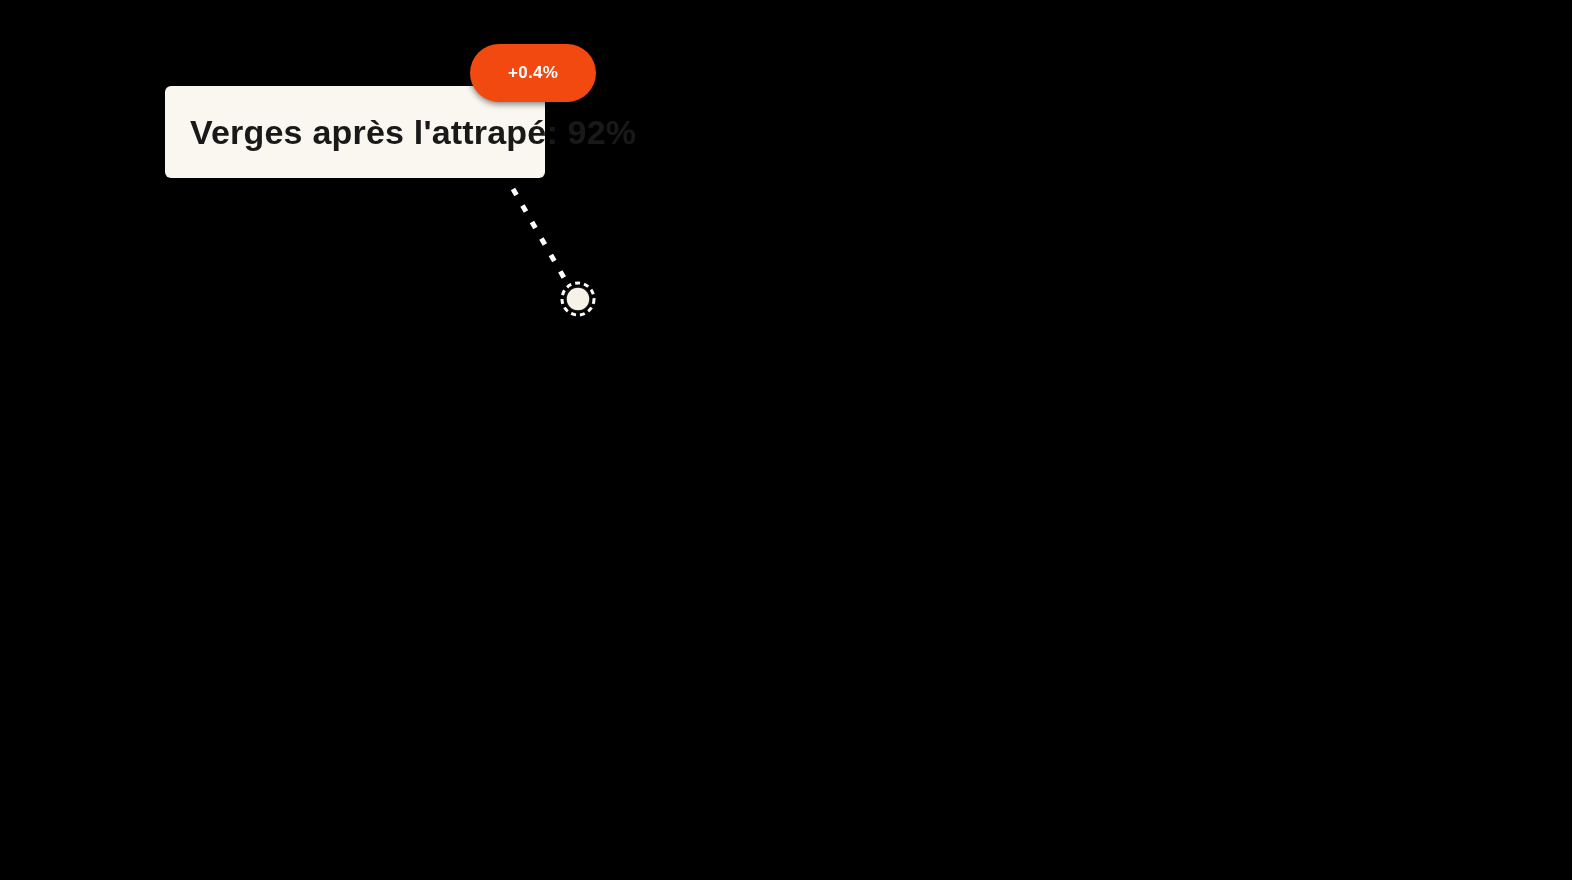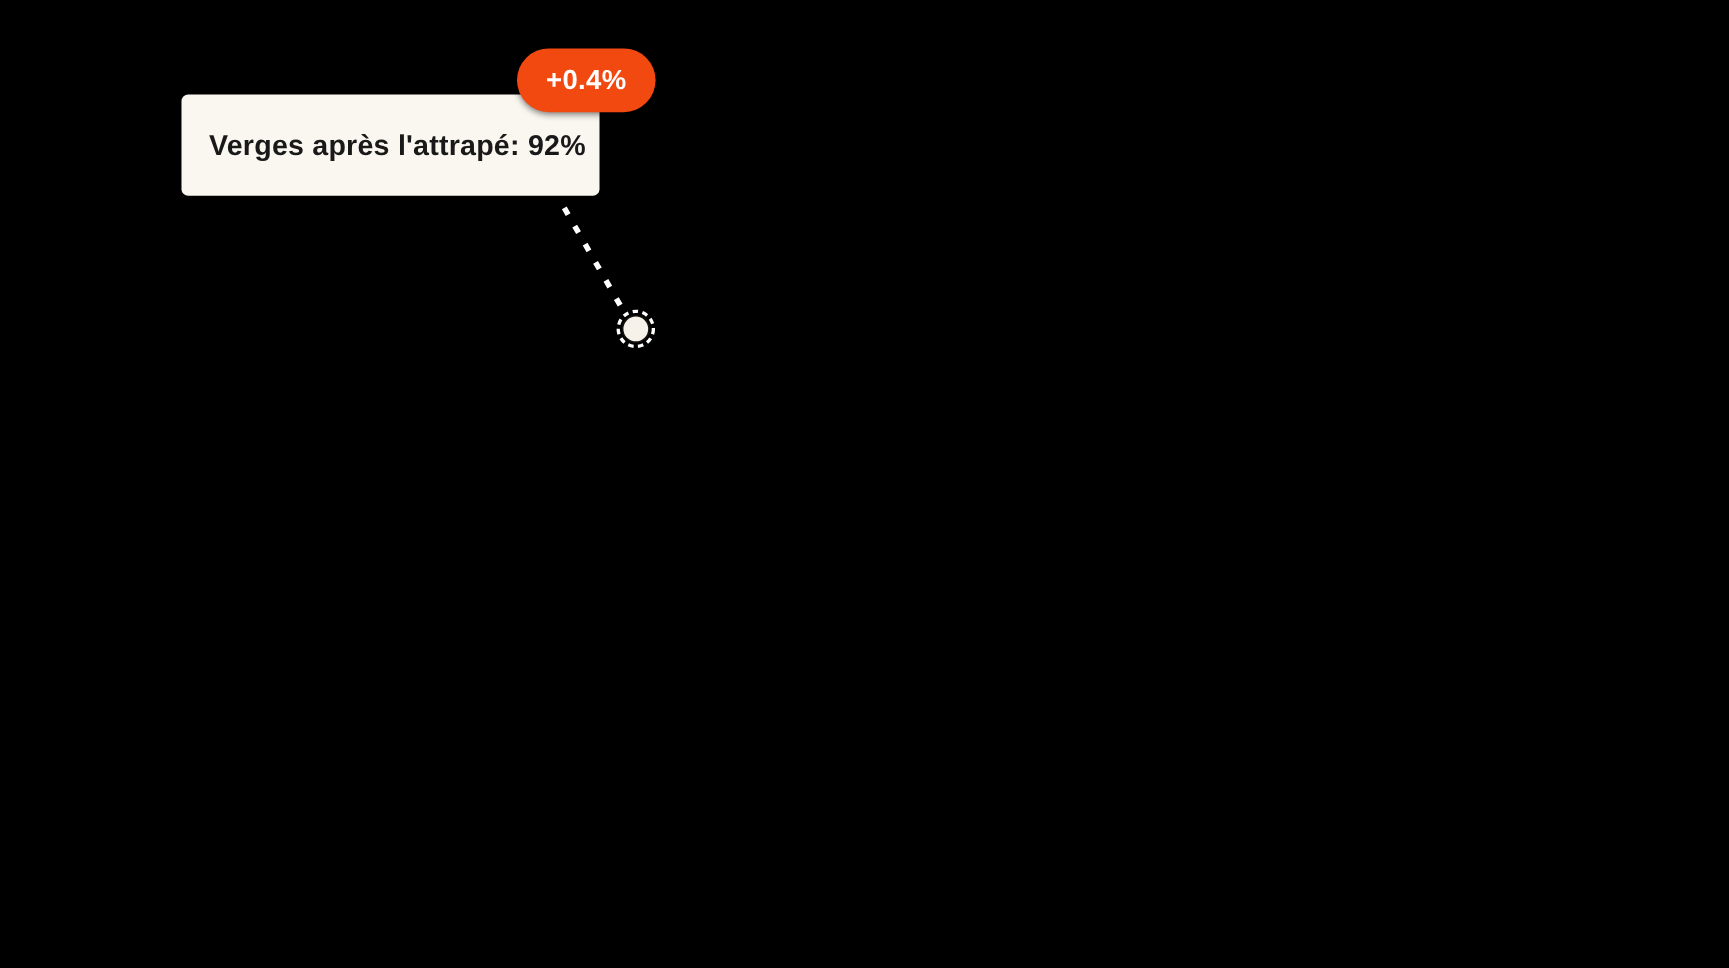--- a/index.html
+++ b/index.html
@@ -28,21 +28,21 @@
     background: #FAF7F1;
     border-radius: 6px;
     box-sizing: border-box;
     display: flex;
     align-items: center;
     padding-left: 25px;
     box-shadow: 0 2px 8px rgba(0,0,0,0.45);
   }
 
   .tooltip-text {
-    font-size: 26px;
+    font-size: 34px;
     font-weight: 700;
     color: #191919;
     letter-spacing: 0.2px;
     white-space: nowrap;
   }
 
   .delta-badge {
     position: absolute;
     left: 470px;
     top: 44px;
@@ -50,21 +50,21 @@
     height: 58px;
     background: #F24911;
     border-radius: 29px;
     display: flex;
     align-items: center;
     justify-content: center;
     box-shadow: 0 2px 6px rgba(0,0,0,0.5);
   }
 
   .delta-badge-label {
-    font-size: 25px;
+    font-size: 17px;
     font-weight: 700;
     color: #FFFFFF;
     letter-spacing: 0.3px;
   }
 
   .connector-layer {
     position: absolute;
     left: 0;
     top: 0;
     width: 1572px;

